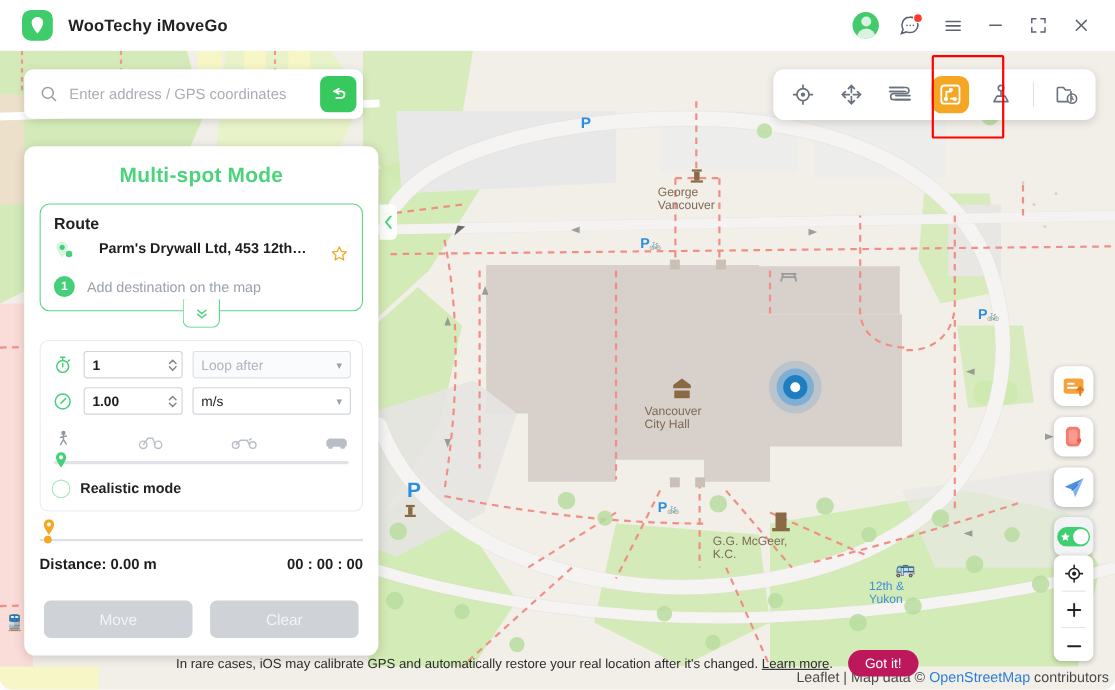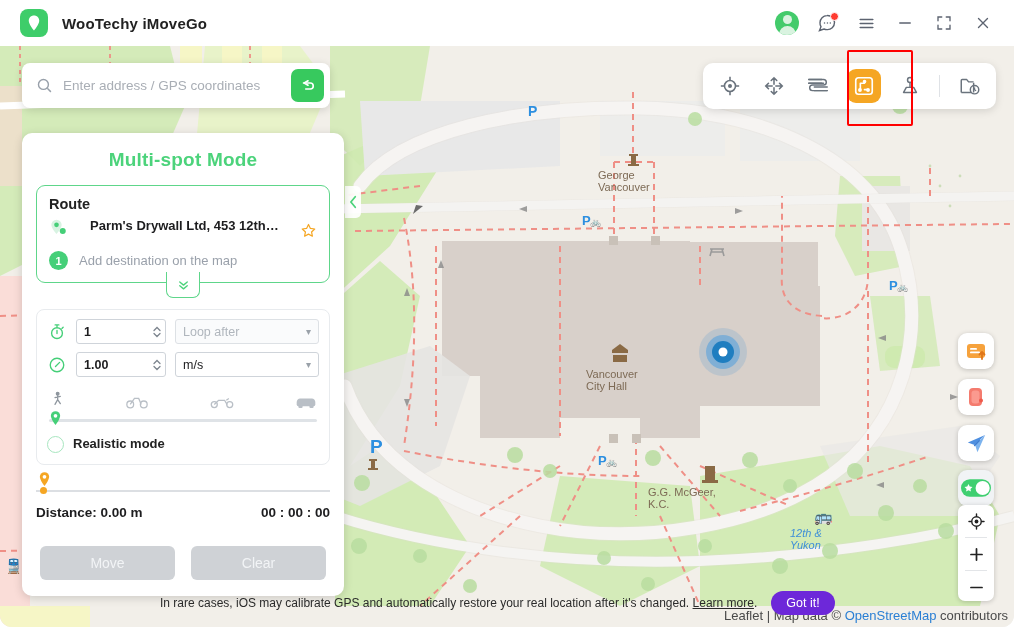--- a/index.html
+++ b/index.html
@@ -32,21 +32,21 @@
   .avatar:after{content:"";position:absolute;left:3.5px;top:15px;width:17px;height:12px;border-radius:9px 9px 0 0;background:#d9f3e0;}
   .tb-icon{width:22px;height:22px;color:#5c6370;display:flex;align-items:center;justify-content:center;position:relative;cursor:pointer;}
   .dot-red{position:absolute;right:-1px;top:0px;width:7px;height:7px;border-radius:50%;background:#ff3b30;border:1.5px solid #fff;}
 
   
   .map{
     position:absolute;left:0;top:46px;width:1014px;height:581px;
     background:#f2efe9;overflow:hidden;
   }
   .mlabel{position:absolute;font-size:11px;color:#7d6a55;text-align:left;line-height:12px;pointer-events:none;}
-  .mlabel.blue{color:#4a90d9;font-size:11px;font-style:italic;}
+  .mlabel.blue{color:#4a90d9;font-size:11px;}
   .poi-blue{position:absolute;color:#2d8fe0;font-weight:bold;pointer-events:none;}
 
   
   .searchwrap{
     position:absolute;left:22px;top:63px;width:308px;height:45px;
     background:#fff;border-radius:8px;display:flex;align-items:center;
     box-shadow:0 2px 8px rgba(0,0,0,.14);z-index:40;
   }
   .searchwrap input{
     border:0;outline:0;flex:1;font-size:13.5px;color:#ef4444;
@@ -166,21 +166,21 @@
   .zsep{height:1px;background:#e3e5e8;margin:0 7px;}
 
   
   .notice{
     position:absolute;left:160px;bottom:10px;width:700px;height:28px;
     display:flex;align-items:center;gap:14px;z-index:50;
   }
   .notice-txt{font-size:12px;color:#2b2b2b;}
   .notice-txt a{color:#2b2b2b;text-decoration:underline;}
   .gotit{
-    background:#6d28d9;color:#fff;border-radius:13px;padding:5px 15px;font-size:12.5px;cursor:pointer;white-space:nowrap;
+    background:#be185d;color:#fff;border-radius:13px;padding:5px 15px;font-size:12.5px;cursor:pointer;white-space:nowrap;
   }
   .attrib{
     position:absolute;right:6px;bottom:4px;font-size:13px;color:#4a4a4a;z-index:36;margin-top:16px;
   }
   .attrib a{color:#2a7fd4;text-decoration:none;}
 
   .edge-transit{position:absolute;left:5px;top:512px;color:#2d8fe0;}
   svg{display:block;}
 </style>
 </head>

